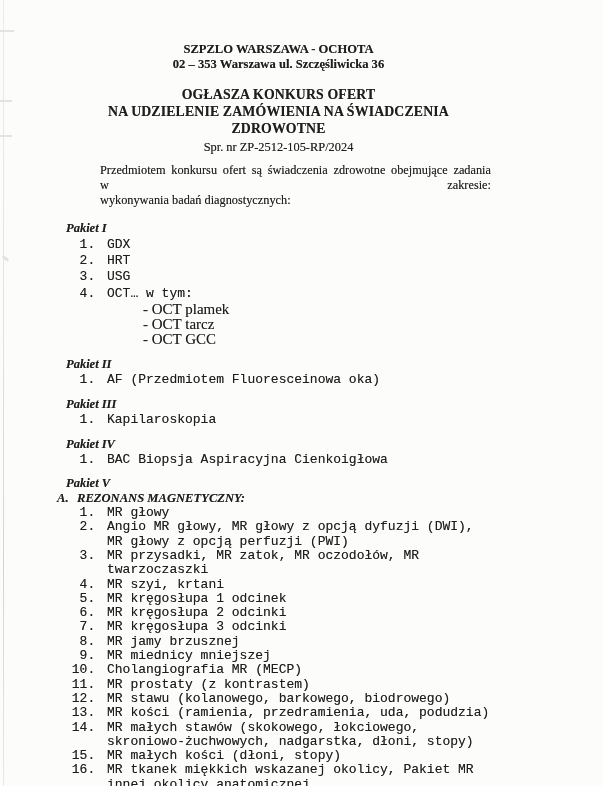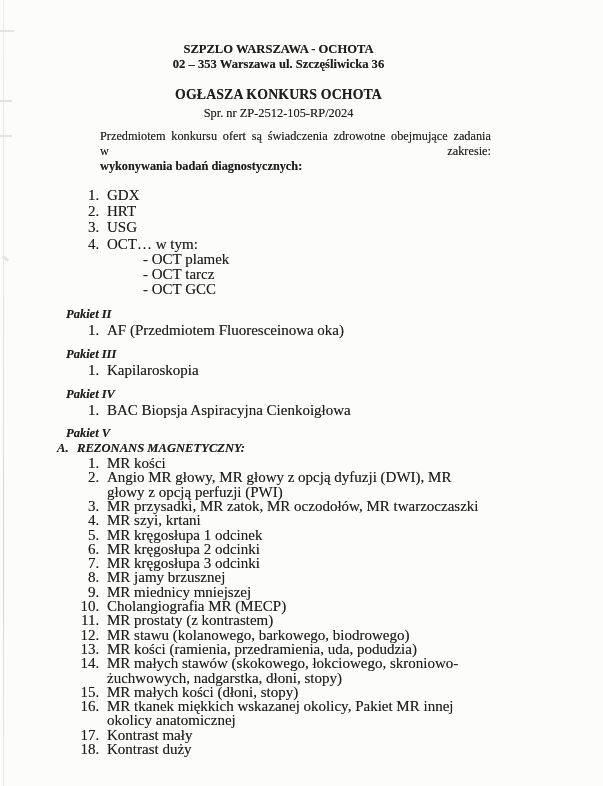--- a/index.html
+++ b/index.html
@@ -58,35 +58,36 @@
     line-height: 15.2px;
     margin-top: 10px;
   }
   .para .jline {
     display: block;
     text-align: justify;
     text-align-last: justify;
     word-spacing: 1px;
   }
   .para .plain-line { display: block; }
-  .bold { font-weight: bold; }
+  .bold { font-weight: normal; }
 
   .pakiet-title {
     margin-top: 10px;
     font-weight: bold;
     font-style: italic;
     font-size: 12.5px;
     line-height: 15px;
   }
   .pakiet-title.gap { }
 
   ol.items {
     margin: 1px 0 0 0;
     padding: 0 0 0 37px;
-    font-size: 15px;
+    font-size: 13px;
+    font-family: Liberation Mono, monospace;
   }
   ol.items li { padding-left: 4px; }
   ol.p1 li { line-height: 16.2px; }
   ol.single li, ol.p5 li { line-height: 14.3px; }
 
   .subitems {
     margin-left: 77px;
     font-size: 15px;
     line-height: 15px;
   }
@@ -109,31 +110,33 @@
   <div class="scan-edge"></div>
   <div class="scan-tick t1"></div>
   <div class="scan-tick t2"></div>
   <div class="scan-tick t3"></div>
   <div class="scan-tick t4"></div>
 
   <div class="doc-header">
     <div class="org-name">SZPZLO WARSZAWA - OCHOTA</div>
     <div class="org-address">02 – 353 Warszawa ul. Szczęśliwicka 36</div>
     <div class="notice-title">
-      <div>OGŁASZA KONKURS OCHOTA</div>
+      <div>OGŁASZA KONKURS OFERT</div>
+      <div>NA UDZIELENIE ZAMÓWIENIA NA ŚWIADCZENIA ZDROWOTNE</div>
     </div>
     <div class="case-number">Spr. nr ZP-2512-105-RP/2024</div>
   </div>
 
 
   <p class="para" style="margin-top:8px;margin-left:34px;">
     <span class="jline">Przedmiotem konkursu ofert są świadczenia zdrowotne obejmujące zadania w zakresie:</span>
     <span class="plain-line bold">wykonywania badań diagnostycznych:</span>
   </p>
 
+  <div class="pakiet-title">Pakiet I</div>
   <ol class="items p1">
     <li>GDX</li>
     <li>HRT</li>
     <li>USG</li>
     <li>OCT… w tym:</li>
   </ol>
   <div class="subitems">
     <div>- OCT plamek</div>
     <div>- OCT tarcz</div>
     <div>-  OCT GCC</div>
@@ -153,21 +156,21 @@
   <ol class="items single">
     <li>BAC Biopsja Aspiracyjna Cienkoigłowa</li>
   </ol>
 
   <div class="pakiet-title" style="margin-top:8px;">Pakiet V</div>
   <div class="subsection">
     <span class="sub-label">A.</span>
     <span>REZONANS MAGNETYCZNY:</span>
   </div>
   <ol class="items p5">
-    <li>MR kości</li>
+    <li>MR głowy</li>
     <li>Angio MR głowy, MR głowy z opcją  dyfuzji (DWI), MR głowy z opcją perfuzji (PWI)</li>
     <li>MR przysadki, MR zatok, MR oczodołów, MR twarzoczaszki</li>
     <li>MR szyi, krtani</li>
     <li>MR kręgosłupa 1 odcinek</li>
     <li>MR kręgosłupa 2 odcinki</li>
     <li>MR kręgosłupa 3 odcinki</li>
     <li>MR jamy brzusznej</li>
     <li>MR miednicy mniejszej</li>
     <li>Cholangiografia MR (MECP)</li>
     <li>MR prostaty (z kontrastem)</li>

